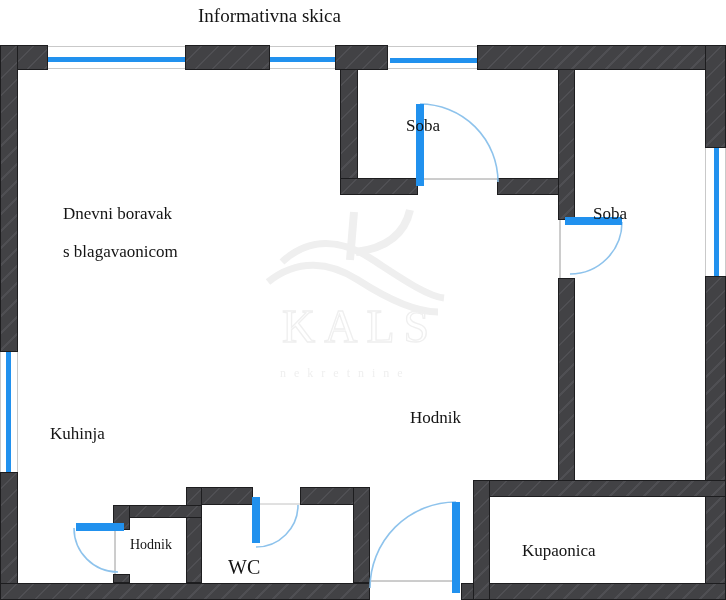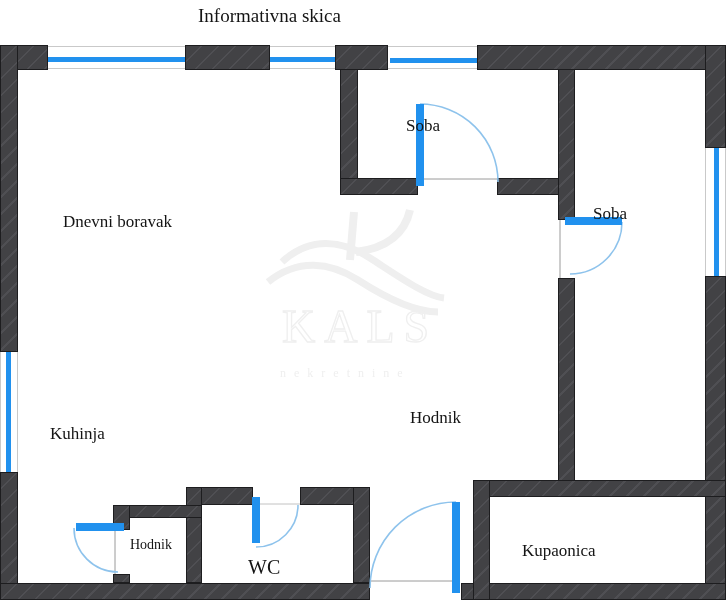--- a/index.html
+++ b/index.html
@@ -124,22 +124,23 @@
     <path class="arc" d="M 456 502 A 86 86 0 0 0 370 588"></path>
   </svg>
 
   <div class="leaf" style="left:416px;top:104px;width:8px;height:82px"></div>
   <div class="leaf" style="left:565px;top:217px;width:57px;height:8px"></div>
   <div class="leaf" style="left:252px;top:497px;width:8px;height:46px"></div>
   <div class="leaf" style="left:76px;top:523px;width:48px;height:8px"></div>
   <div class="leaf" style="left:452px;top:502px;width:8px;height:91px"></div>
 
   <div class="lbl title" style="left:198px;top:5px">Informativna skica</div>
-  <div class="lbl" style="left:63px;top:212px">Dnevni boravak</div>
+  <div class="lbl" style="left:63px;top:204px">Dnevni boravak</div>
+  <div class="lbl" style="left:63px;top:242px">s blagavaonicom</div>
   <div class="lbl" style="left:406px;top:116px">Soba</div>
   <div class="lbl" style="left:593px;top:204px">Soba</div>
   <div class="lbl" style="left:50px;top:424px">Kuhinja</div>
   <div class="lbl" style="left:410px;top:408px">Hodnik</div>
   <div class="lbl small" style="left:130px;top:537px">Hodnik</div>
-  <div class="lbl big" style="left:248px;top:556px">WC</div>
+  <div class="lbl big" style="left:228px;top:556px">WC</div>
   <div class="lbl" style="left:522px;top:541px">Kupaonica</div>
 
 </div>
 
 </body></html>

